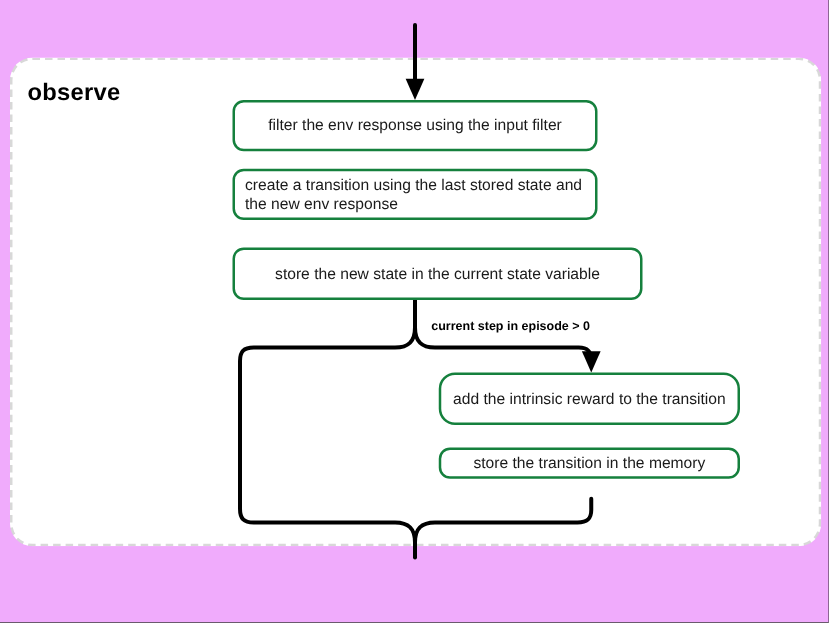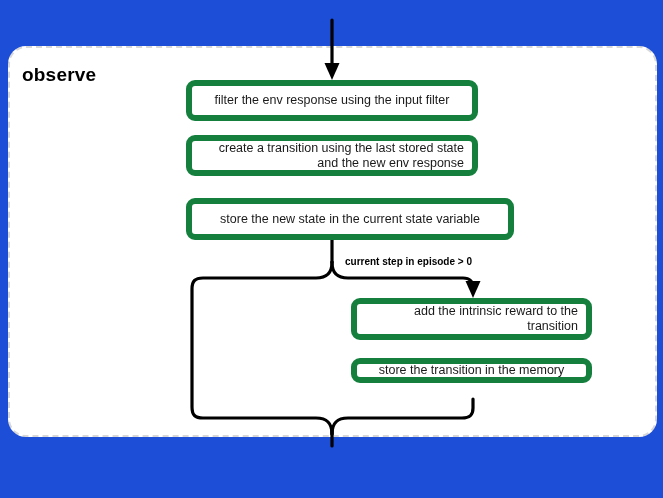--- a/index.html
+++ b/index.html
@@ -4,21 +4,21 @@
 <style>
   html, body {
     margin: 0;
     padding: 0;
     background: #000000;
   }
   #canvas {
     position: relative;
     width: 663px;
     height: 498px;
-    background: #1d4ed8;
+    background: #f0abfc;
     overflow: hidden;
     font-family: "Liberation Sans", sans-serif;
   }
 
   
   #observe-container {
     position: absolute;
     left: 8px;
     top: 46px;
     width: 649px;
@@ -38,36 +38,36 @@
     color: #000000;
     letter-spacing: 0.2px;
     white-space: nowrap;
   }
 
   
   .node {
     position: absolute;
     box-sizing: border-box;
     background: #ffffff;
-    border: 6px solid #15803d;
+    border: 2px solid #15803d;
     border-radius: 9px;
     display: flex;
     align-items: center;
     justify-content: center;
-    text-align: right;
+    text-align: left;
     color: #1a1a1a;
     font-size: 12.5px;
     line-height: 15px;
     padding: 2px 8px;
   }
 
   #node-filter        { left: 186px; top:  80px; width: 292px; height: 41px; }
   #node-create        { left: 186px; top: 135px; width: 292px; height: 41px; }
   #node-store-state   { left: 186px; top: 198px; width: 328px; height: 42px; }
-  #node-intrinsic     { left: 351px; top: 298px; width: 241px; height: 42px; }
+  #node-intrinsic     { left: 351px; top: 298px; width: 241px; height: 42px; border-radius: 13px; }
   #node-store-memory  { left: 351px; top: 358px; width: 241px; height: 25px; }
 
   
   #connectors {
     position: absolute;
     left: 0;
     top: 0;
     width: 663px;
     height: 498px;
     pointer-events: none;

